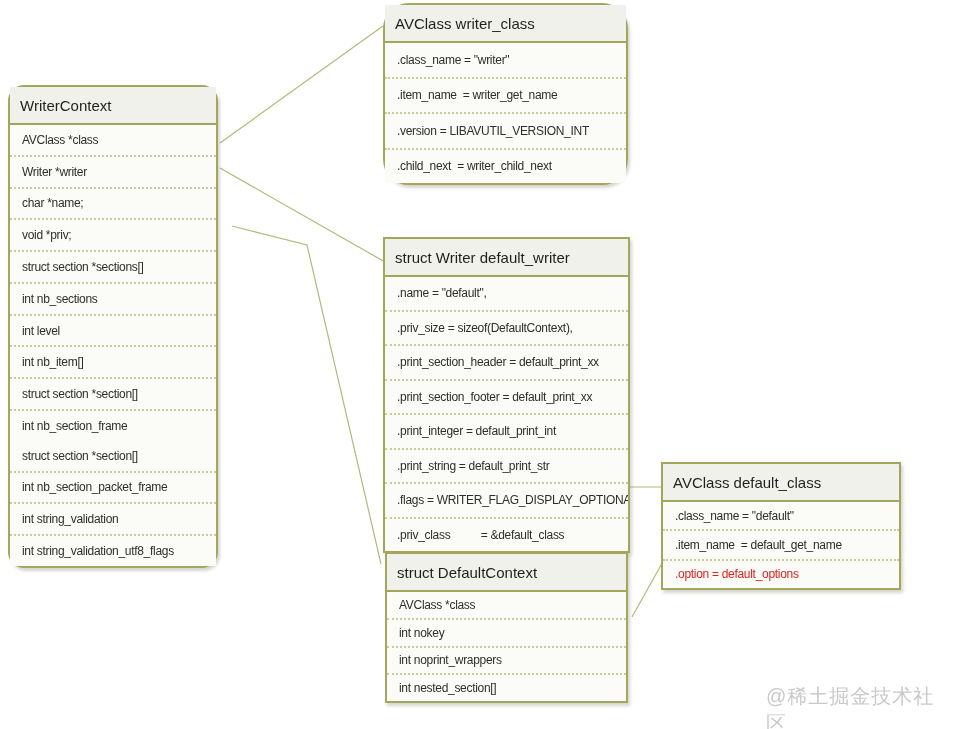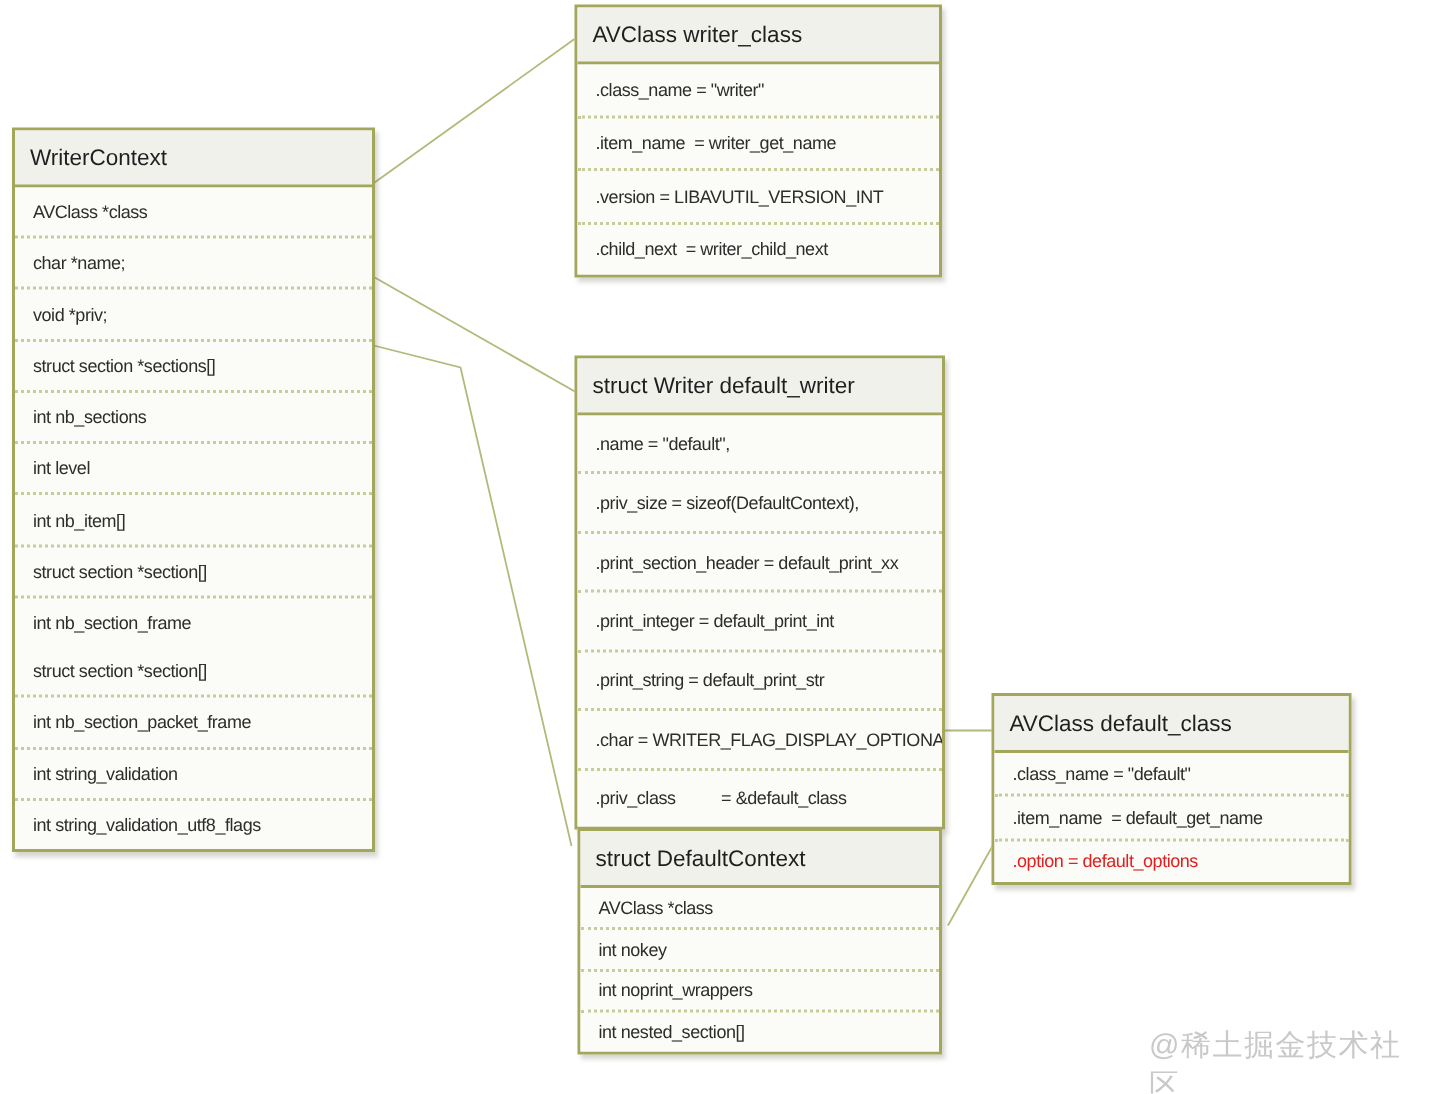--- a/index.html
+++ b/index.html
@@ -60,22 +60,22 @@
     letter-spacing: -0.3px;
     color: var(--text, #2d2d2d);
     white-space: pre;
     overflow: hidden;
     border-top: 2px dotted var(--divider, #c9cb9b);
   }
   .row.nodiv { border-top: none; }
   .row.red { color: var(--red, #e0211f); }
 
   
-  #box-writer-context { left: 8px;   top: 85px;  width: 242px; height: 483px; }
-  #box-writer-class   { left: 383px; top: 3px;   width: 245px; height: 182px; }
+  #box-writer-context { left: 8px;   top: 85px;  width: 210px; height: 483px; border-radius: 16px; }
+  #box-writer-class   { left: 383px; top: 3px;   width: 245px; height: 182px; border-radius: 26px; }
   #box-default-writer { left: 383px; top: 237px; width: 247px; height: 316px; }
   #box-default-context{ left: 385px; top: 552px; width: 243px; height: 151px; }
   #box-default-class  { left: 661px; top: 462px; width: 240px; height: 128px; }
 
   #watermark {
     position: absolute;
     z-index: 2;
     left: 766px;
     top: 683px;
     font-size: 20px;
@@ -91,20 +91,21 @@
     <polyline points="220,168 385,262"></polyline>
     <polyline points="232,226 307,245 381,564"></polyline>
     <polyline points="630,487 703,487"></polyline>
     <polyline points="632,617 703,490"></polyline>
   </svg>
 
 <div class="box" id="box-writer-context">
   <div class="title">WriterContext</div>
   <div class="rows">
       <div class="row nodiv">AVClass *class</div>
+      <div class="row">Writer *writer</div>
       <div class="row">char *name;</div>
       <div class="row">void *priv;</div>
       <div class="row">struct section *sections[]</div>
       <div class="row">int nb_sections</div>
       <div class="row">int level</div>
       <div class="row">int nb_item[]</div>
       <div class="row">struct section *section[]</div>
       <div class="row">int nb_section_frame</div>
       <div class="row nodiv">struct section *section[]</div>
       <div class="row">int nb_section_packet_frame</div>
@@ -122,23 +123,24 @@
       <div class="row">.child_next  = writer_child_next</div>
     </div>
 </div>
 
 <div class="box" id="box-default-writer">
   <div class="title">struct Writer default_writer</div>
   <div class="rows">
       <div class="row nodiv">.name = "default",</div>
       <div class="row">.priv_size = sizeof(DefaultContext),</div>
       <div class="row">.print_section_header = default_print_xx</div>
+      <div class="row">.print_section_footer = default_print_xx</div>
       <div class="row">.print_integer = default_print_int</div>
       <div class="row">.print_string = default_print_str</div>
-      <div class="row">.char = WRITER_FLAG_DISPLAY_OPTIONA</div>
+      <div class="row">.flags = WRITER_FLAG_DISPLAY_OPTIONA</div>
       <div class="row">.priv_class          = &amp;default_class</div>
     </div>
 </div>
 
 <div class="box" id="box-default-context">
   <div class="title">struct DefaultContext</div>
   <div class="rows">
       <div class="row nodiv">AVClass *class</div>
       <div class="row">int nokey</div>
       <div class="row">int noprint_wrappers</div>

